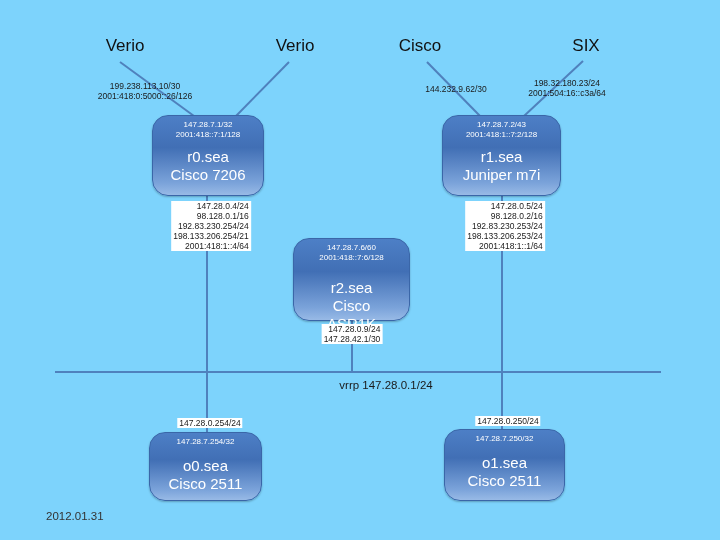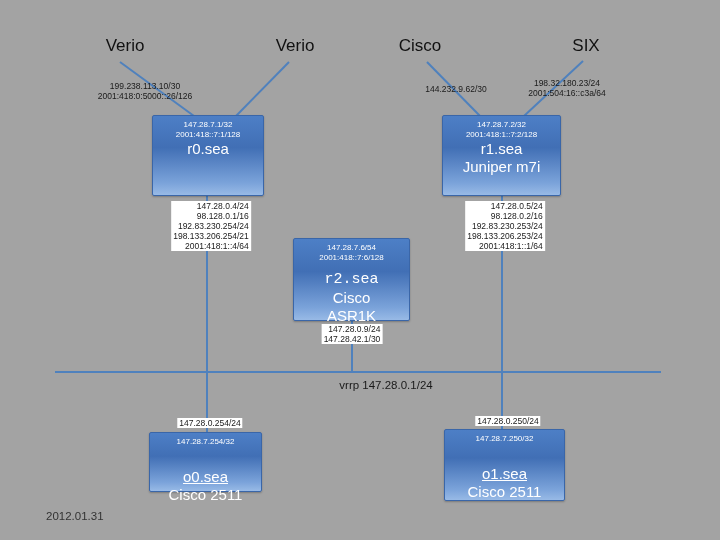--- a/index.html
+++ b/index.html
@@ -5,21 +5,21 @@
   html, body {
     margin: 0;
     padding: 0;
     background: #ffffff;
     font-family: "Liberation Sans", sans-serif;
   }
   #canvas {
     position: relative;
     width: 720px;
     height: 540px;
-    background: #a3a3a3;
+    background: #7dd3fc;
     overflow: hidden;
   }
   #wires {
     position: absolute;
     left: 0; top: 0;
     width: 720px; height: 540px;
   }
   .provider {
     position: absolute;
     transform: translateX(-50%);
@@ -36,41 +36,41 @@
     text-align: center;
     white-space: nowrap;
   }
   .addr.on-wire {
     background: #ffffff;
     padding: 0 2px;
     text-align: right;
   }
   .node {
     position: absolute;
-    border-radius: 2px;
+    border-radius: 16px;
     border: 1px solid #3a66a8;
     background: linear-gradient(180deg, #4d7fc6 0%, #416fb5 40%, #7ba3da 85%, #98bae6 100%);
     box-shadow: 0 1px 2px rgba(0,0,0,0.25);
     color: #ffffff;
     text-align: center;
     box-sizing: border-box;
     padding-top: 4px;
   }
   .node .lo {
     font-size: 8px;
     line-height: 10px;
     white-space: nowrap;
   }
   .node .rname {
     font-size: 15px;
     line-height: 18px;
-    margin-top: 0;
+    margin-top: 8px;
   }
-  .node .rname.tight { margin-top: 8px; font-family: Liberation Mono, monospace; }
-  .node .rname.loose { margin-top: 21px; text-decoration: underline; }
+  .node .rname.tight { margin-top: 16px; }
+  .node .rname.loose { margin-top: 10px; }
   .node .rmodel {
     font-size: 15px;
     line-height: 18px;
   }
   .vrrp-label {
     position: absolute;
     transform: translateX(-50%);
     font-size: 11.5px;
     color: #1a1a1a;
     white-space: nowrap;
@@ -112,38 +112,39 @@
   </div>
   <div class="addr" style="left:567px; top:78px;">
     <div>198.32.180.23/24</div>
     <div>2001:504:16::c3a/64</div>
   </div>
 
   <div class="node" style="left:152px; top:115px; width:112px; height:81px;">
     <div class="lo">147.28.7.1/32</div>
     <div class="lo">2001:418::7:1/128</div>
     <div class="rname">r0.sea</div>
+    <div class="rmodel">Cisco 7206</div>
   </div>
 
   <div class="node" style="left:442px; top:115px; width:119px; height:81px;">
-    <div class="lo">147.28.7.2/32</div>
+    <div class="lo">147.28.7.2/43</div>
     <div class="lo">2001:418:1::7:2/128</div>
     <div class="rname">r1.sea</div>
     <div class="rmodel">Juniper m7i</div>
   </div>
 
   <div class="node" style="left:293px; top:238px; width:117px; height:83px;">
-    <div class="lo">147.28.7.6/54</div>
+    <div class="lo">147.28.7.6/60</div>
     <div class="lo">2001:418::7:6/128</div>
     <div class="rname tight">r2.sea</div>
     <div class="rmodel">Cisco</div>
     <div class="rmodel">ASR1K</div>
   </div>
 
-  <div class="node" style="left:149px; top:432px; width:113px; height:60px;">
+  <div class="node" style="left:149px; top:432px; width:113px; height:69px;">
     <div class="lo">147.28.7.254/32</div>
     <div class="rname loose">o0.sea</div>
     <div class="rmodel">Cisco 2511</div>
   </div>
 
   <div class="node" style="left:444px; top:429px; width:121px; height:72px;">
     <div class="lo">147.28.7.250/32</div>
     <div class="rname loose">o1.sea</div>
     <div class="rmodel">Cisco 2511</div>
   </div>

